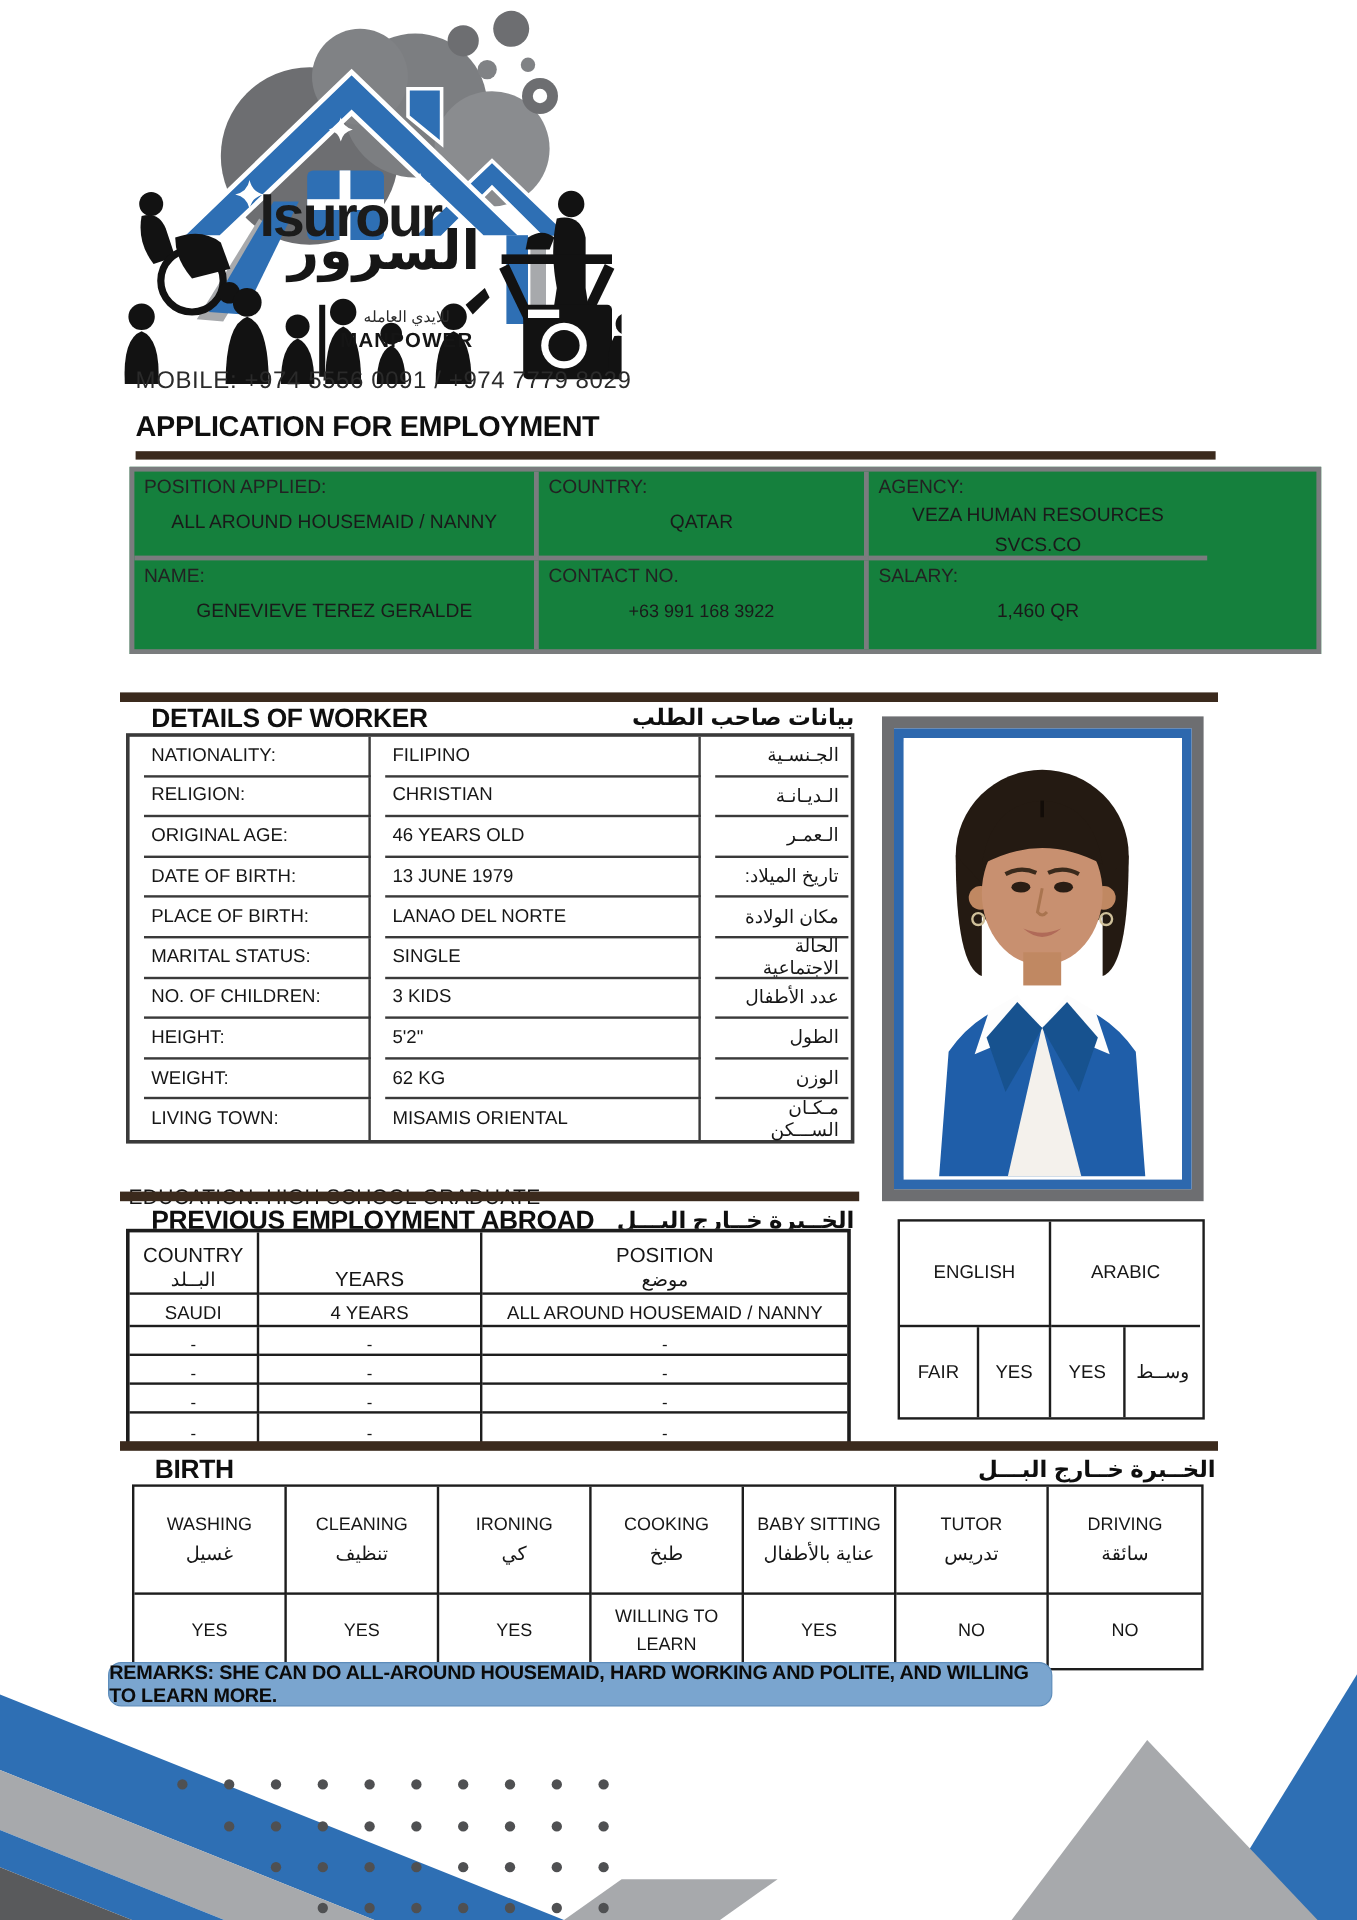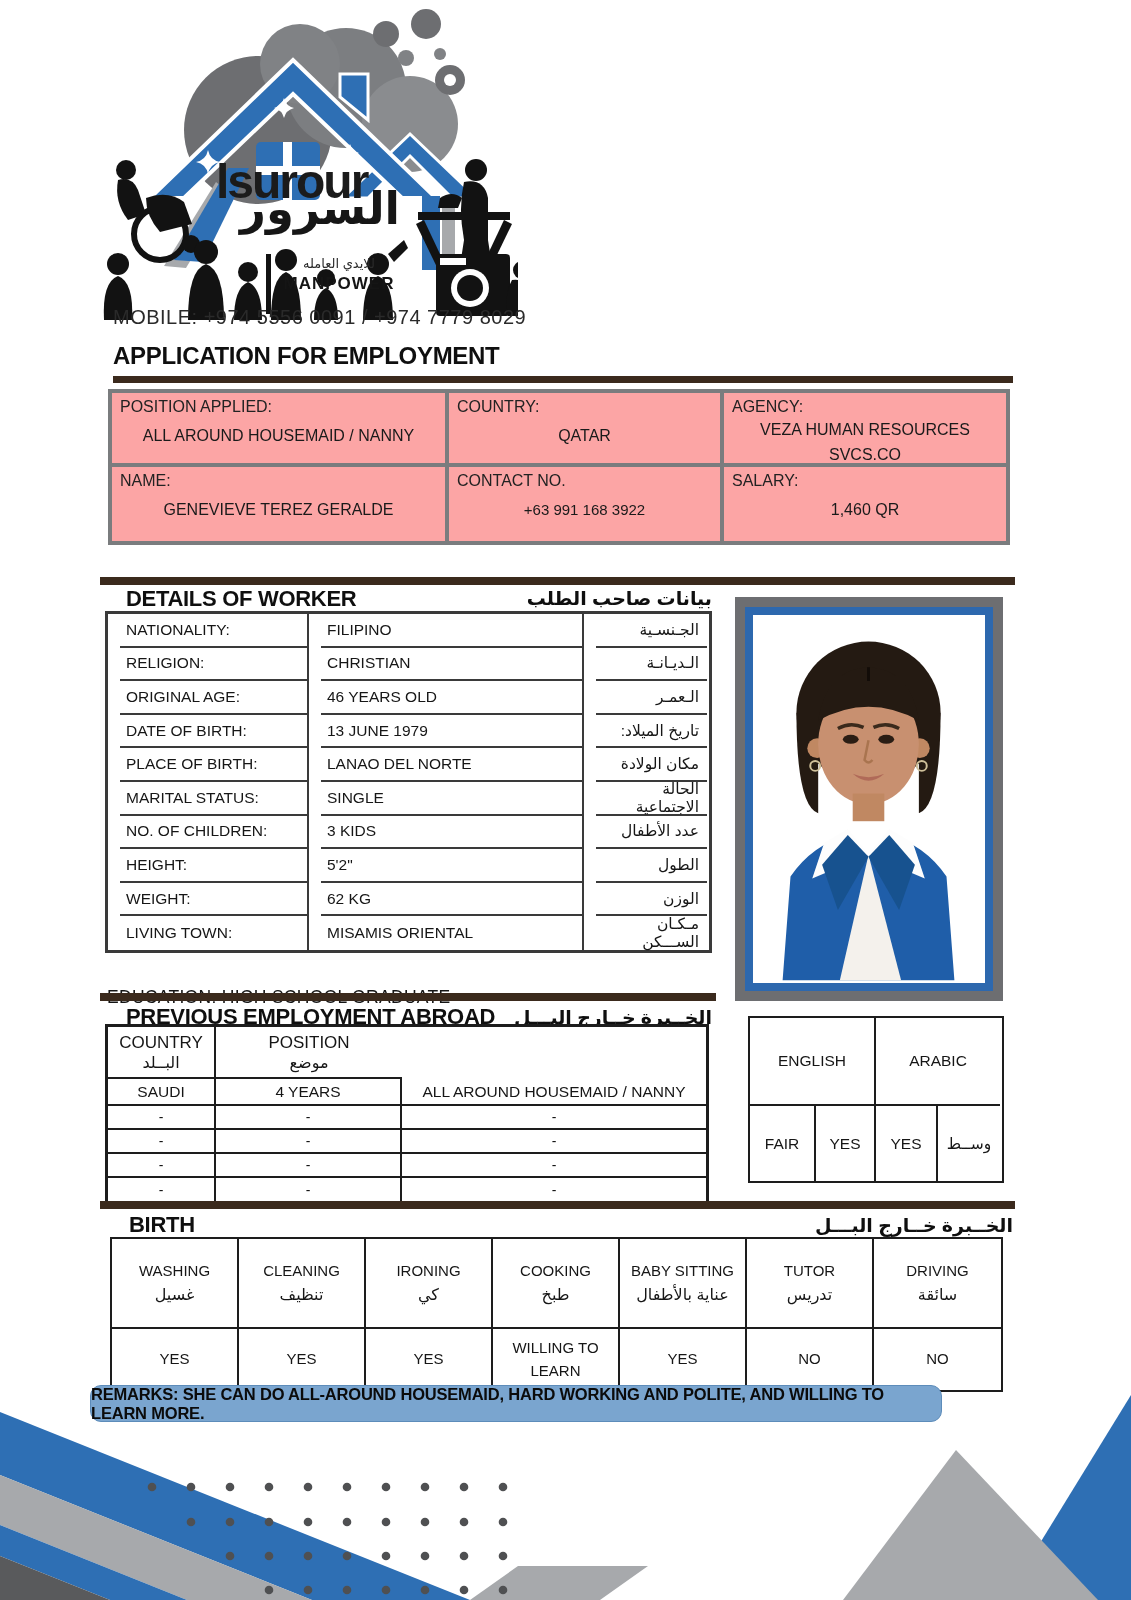--- a/index.html
+++ b/index.html
@@ -18,21 +18,21 @@
   
   #mobile-line { left:113px; top:306px; font-size:20px; letter-spacing:.5px; color:#2a2a2a; }
   #main-title { left:113px; top:342px; font-size:24px; font-weight:800; letter-spacing:-.3px; color:#0f0f0f; }
   .rule { background:#3b2a1d; height:7px; }
   #rule-1 { left:113px; top:376px; width:900px; }
   #rule-2 { left:100px; top:577px; width:915px; height:8px; }
   #rule-3 { left:100px; top:993px; width:616px; height:8px; }
   #rule-4 { left:100px; top:1201px; width:915px; height:8px; }
 
   
-  #app-table { left:108px; top:389px; width:902px; border:4px solid #7a7c7e; display:grid; grid-template-columns:337px 275px 282px; grid-template-rows:74px 74px; background:#fca5a5; }
+  #app-table { left:108px; top:389px; width:993px; border:4px solid #7a7c7e; display:grid; grid-template-columns:337px 275px 282px; grid-template-rows:74px 74px; background:#15803d; }
   #app-table .cell { border-right:4px solid #7a7c7e; border-bottom:4px solid #7a7c7e; padding:5px 8px; display:flex; flex-direction:column; }
   #app-table .cell:nth-child(3n) { border-right:none; }
   #app-table .cell:nth-child(n+4) { border-bottom:none; }
   .cell-label { font-size:16px; color:#222; }
   .cell-value { font-size:16px; color:#1a1a1a; text-align:center; margin-top:11px; }
   .cell-value.two-line { margin-top:2px; line-height:1.55; }
 
   
   .sec-head { font-size:22px; font-weight:800; color:#0f0f0f; letter-spacing:-.3px;margin-left:16px; }
   .sec-head-ar { font-size:19px; font-weight:bold; color:#0f0f0f; direction:rtl; text-align:right; }
@@ -49,21 +49,21 @@
   #details-table .dcell.ar { border-right:none; direction:rtl; justify-content:flex-start; padding-right:8px; font-size:15.5px; }
   #education-line { left:107px; top:953px; font-size:17.5px; letter-spacing:.3px; color:#151515;margin-top:34px; }
 
   
   #photo-frame { left:735px; top:597px; width:268px; height:404px; background:#6d6e71; padding:10px; }
   #photo-inner { width:100%; height:100%; border:8px solid #2d68ae; background:#fff; overflow:hidden; }
 
   
   #employment-table { left:105px; top:1024px; width:604px; border:3px solid #1d1d1d; background:#fff; }
   #employment-table .erow { display:grid; grid-template-columns:108px 186px 304px; }
-  #employment-table .ecell { border-right:2px solid #1d1d1d; border-bottom:2px solid #1d1d1d; display:flex; flex-direction:column; align-items:center; justify-content:center; text-align:center; color:#161616; }
+  #employment-table .ecell { border-right:2px solid #1d1d1d; border-bottom:2px solid #1d1d1d; display:flex; flex-direction:column; align-items:center; justify-content:flex-end; text-align:center; color:#161616; }
   #employment-table .ecell:last-child { border-right:none; }
   #employment-table .erow:last-child .ecell { border-bottom:none; }
   .ehead { height:52px; font-size:17px; }
   .ehead .ar { font-size:16px; direction:rtl; }
   .edata { height:27px; font-size:15.5px; }
   .edash { height:24px; font-size:14px; color:#333; }
 
   
   #language-table { left:748px; top:1016px; width:256px; border:2px solid #1d1d1d; display:grid; grid-template-columns:66px 60px 62px 62px; grid-template-rows:88px 75px; background:#fff; }
   #language-table .lcell { border-right:2px solid #1d1d1d; border-bottom:2px solid #1d1d1d; display:flex; align-items:center; justify-content:center; font-size:15.5px; color:#161616; text-align:center; }
@@ -75,21 +75,21 @@
   #skills-table { left:110px; top:1237px; width:893px; border:2px solid #1d1d1d; background:#fff; }
   #skills-table .srow { display:grid; grid-template-columns:repeat(7,1fr); }
   #skills-table .scell { border-right:2px solid #1d1d1d; border-bottom:2px solid #1d1d1d; display:flex; flex-direction:column; align-items:center; justify-content:center; text-align:center; color:#161616; }
   #skills-table .scell:last-child { border-right:none; }
   #skills-table .srow:last-child .scell { border-bottom:none; }
   .shead { height:90px; font-size:15px; gap:6px; }
   .shead .ar { font-size:16px; direction:rtl; }
   .sval { height:61px; font-size:15px; line-height:1.5; padding:0 8px; }
 
   
-  #remarks-bar { left:90px; top:1385px; width:852px; height:37px; background:#7aa5cf; border:1px solid #5d8cba; border-radius:11px; display:flex; align-items:center; justify-content:center; font-size:16.5px; font-weight:800; color:#0b0b0b; letter-spacing:-.2px; }
+  #remarks-bar { left:90px; top:1385px; width:787px; height:37px; background:#7aa5cf; border:1px solid #5d8cba; border-radius:11px; display:flex; align-items:center; justify-content:center; font-size:16.5px; font-weight:800; color:#0b0b0b; letter-spacing:-.2px; }
 
   
   #decor-svg { left:0; top:1390px; pointer-events:none; }
 </style>
 </head>
 <body>
 
 <div class="abs" id="logo-block">
   <svg id="logo-art" width="430" height="318" viewBox="0 0 430 318">
 
@@ -280,20 +280,23 @@
 
 <div class="abs rule" id="rule-3"></div>
 <div class="abs sec-head" id="employment-head">PREVIOUS EMPLOYMENT ABROAD</div>
 <div class="abs sec-head-ar" id="employment-head-ar">الخــبرة خــارج البـــل</div>
 
 <div class="abs" id="employment-table">
   <div class="erow">
     <div class="ecell ehead">
       <span>COUNTRY</span>
       <span class="ar">البــلد</span>
+    </div>
+    <div class="ecell ehead">
+      <span>YEARS</span>
     </div>
     <div class="ecell ehead">
       <span>POSITION</span>
       <span class="ar">موضع</span>
     </div>
   </div>
   <div class="erow">
     <div class="ecell edata">SAUDI</div>
     <div class="ecell edata">4 YEARS</div>
     <div class="ecell edata">ALL AROUND HOUSEMAID / NANNY</div>

